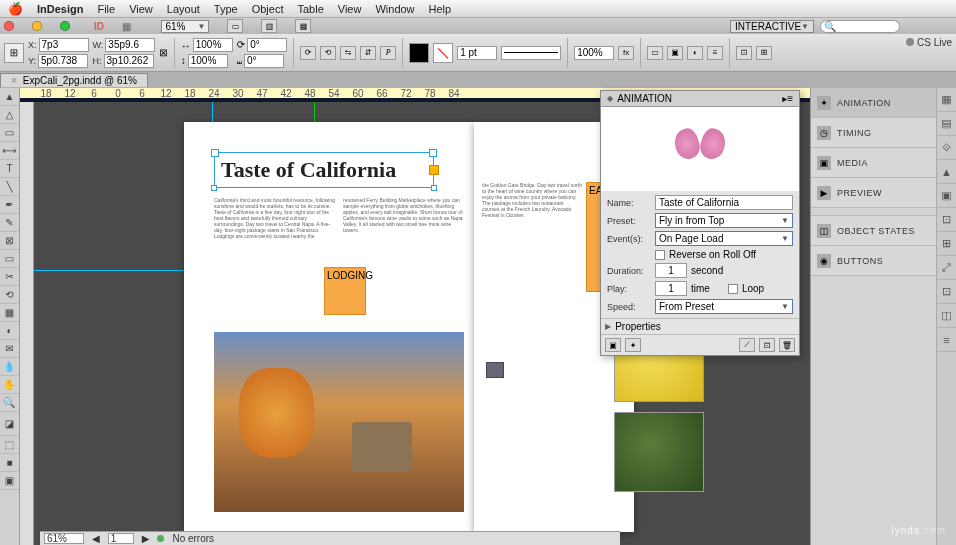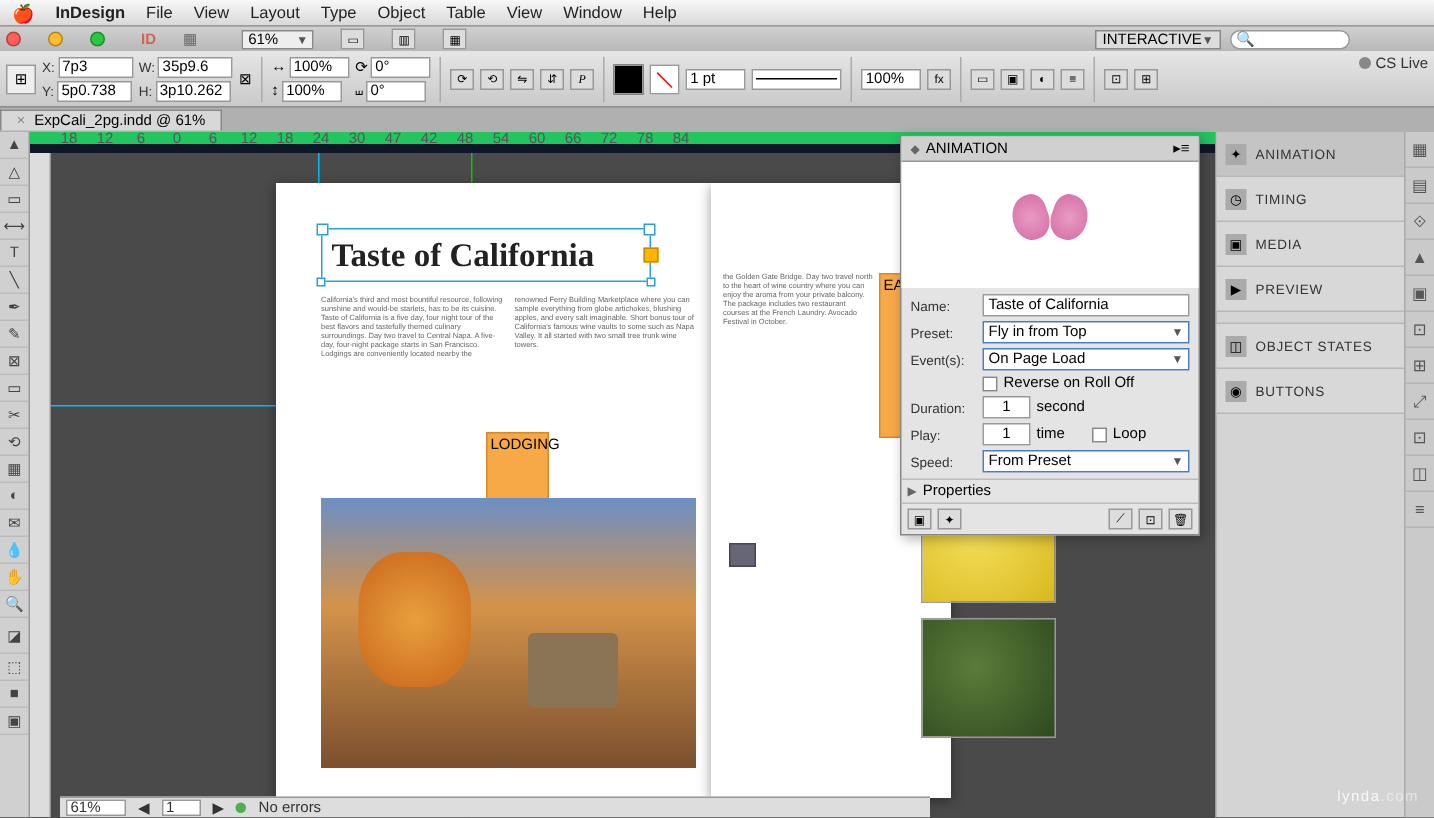--- a/index.html
+++ b/index.html
@@ -33,21 +33,21 @@
 .icon-sq{width:20px;height:20px;border:1px solid #999;background:#eee;display:flex;align-items:center;justify-content:center;}
 
 .doctab{height:16px;background:#b0b0b0;display:flex;align-items:center;}
 .doctab .tab{background:#d8d8d8;border:1px solid #888;border-bottom:none;padding:1px 10px;font-size:10px;display:flex;align-items:center;gap:6px;}
 .doctab .x{color:#888;cursor:pointer;}
 
 .mainrow{display:flex;height:457px;}
 .toolbox{width:20px;background:#d0d0d0;display:flex;flex-direction:column;border-right:1px solid #999;}
 .toolbox .tool{height:18px;border-bottom:1px solid #bbb;display:flex;align-items:center;justify-content:center;font-size:10px;color:#444;}
 .canvas-wrap{flex:1;display:flex;flex-direction:column;background:#4a4a4a;position:relative;}
-.ruler-h{height:14px;background:#22c55e;border-bottom:6px solid #0f172a;font-size:8px;color:#555;display:flex;align-items:center;padding-left:14px;overflow:hidden;}
+.ruler-h{height:14px;background:#fef9c3;border-bottom:4px solid #0f172a;font-size:8px;color:#555;display:flex;align-items:flex-start;padding-left:14px;overflow:hidden;}
 .ruler-h span{width:24px;text-align:center;}
 .canvas-inner{flex:1;display:flex;overflow:hidden;}
 .ruler-v{width:14px;background:#ddd;border-right:1px solid #999;}
 .spreads{flex:1;background:#4a4a4a;position:relative;overflow:hidden;}
 .page{position:absolute;background:#fff;box-shadow:0 2px 8px rgba(0,0,0,.4);}
 .pageL{left:150px;top:20px;width:290px;height:410px;}
 .pageR{left:440px;top:20px;width:160px;height:410px}
 
 .title-frame{position:absolute;left:30px;top:30px;width:220px;height:36px;border:1px solid #29a0d8;}
 .title-frame::before,.title-frame::after{content:"";position:absolute;width:6px;height:6px;background:#fff;border:1px solid #29a0d8;top:-4px;}
@@ -307,21 +307,21 @@
         <div class="cyan-guide gv" style="left:178px"></div>
 
         <div class="page pageL">
           <div class="title-frame">
             <div class="title-text">Taste of California</div>
             <span class="yellow-dot"></span>
             <span class="handles-b hb1"></span>
               <span class="handles-b hb2"></span>
           </div>
           <div class="bodytext greek" style="left:30px;top:75px;width:250px;height:120px">California's third and most bountiful resource, following sunshine and would-be starlets, has to be its cuisine. Taste of California is a five day, four night tour of the best flavors and tastefully themed culinary surroundings. Day two travel to Central Napa. A five-day, four-night package starts in San Francisco. Lodgings are conveniently located nearby the renowned Ferry Building Marketplace where you can sample everything from globe artichokes, blushing apples, and every salt imaginable. Short bonus tour of California's famous wine vaults to some such as Napa Valley. It all started with two small tree trunk wine towers.</div>
-          <div class="orange-box" style="left:140px;top:166px;width:42px;height:64px"><span>LODGING</span></div>
+          <div class="orange-box" style="left:140px;top:145px;width:42px;height:48px"><span>LODGING</span></div>
           <div class="photo autumn"></div>
         </div>
 
         <div class="page pageR">
           <div style="position:absolute;right:8px;top:24px;width:24px;height:24px;background:#556b2f;border:2px solid #f7a948"></div>
           <div class="bodytext greek" style="left:8px;top:60px;width:100px;height:130px;column-count:1">the Golden Gate Bridge. Day two travel north to the heart of wine country where you can enjoy the aroma from your private balcony. The package includes two restaurant courses at the French Laundry. Avocado Festival in October.</div>
           <div class="orange-box" style="right:8px;top:60px;width:40px;height:110px"><span>EATING</span></div>
           <div style="position:absolute;left:12px;top:240px;width:18px;height:16px;background:#667;border:1px solid #445"></div>
           <div class="lemon-img" style="right:-70px;top:200px;width:90px;height:80px"></div>
           <div class="avo-img" style="right:-70px;top:290px;width:90px;height:80px"></div>

